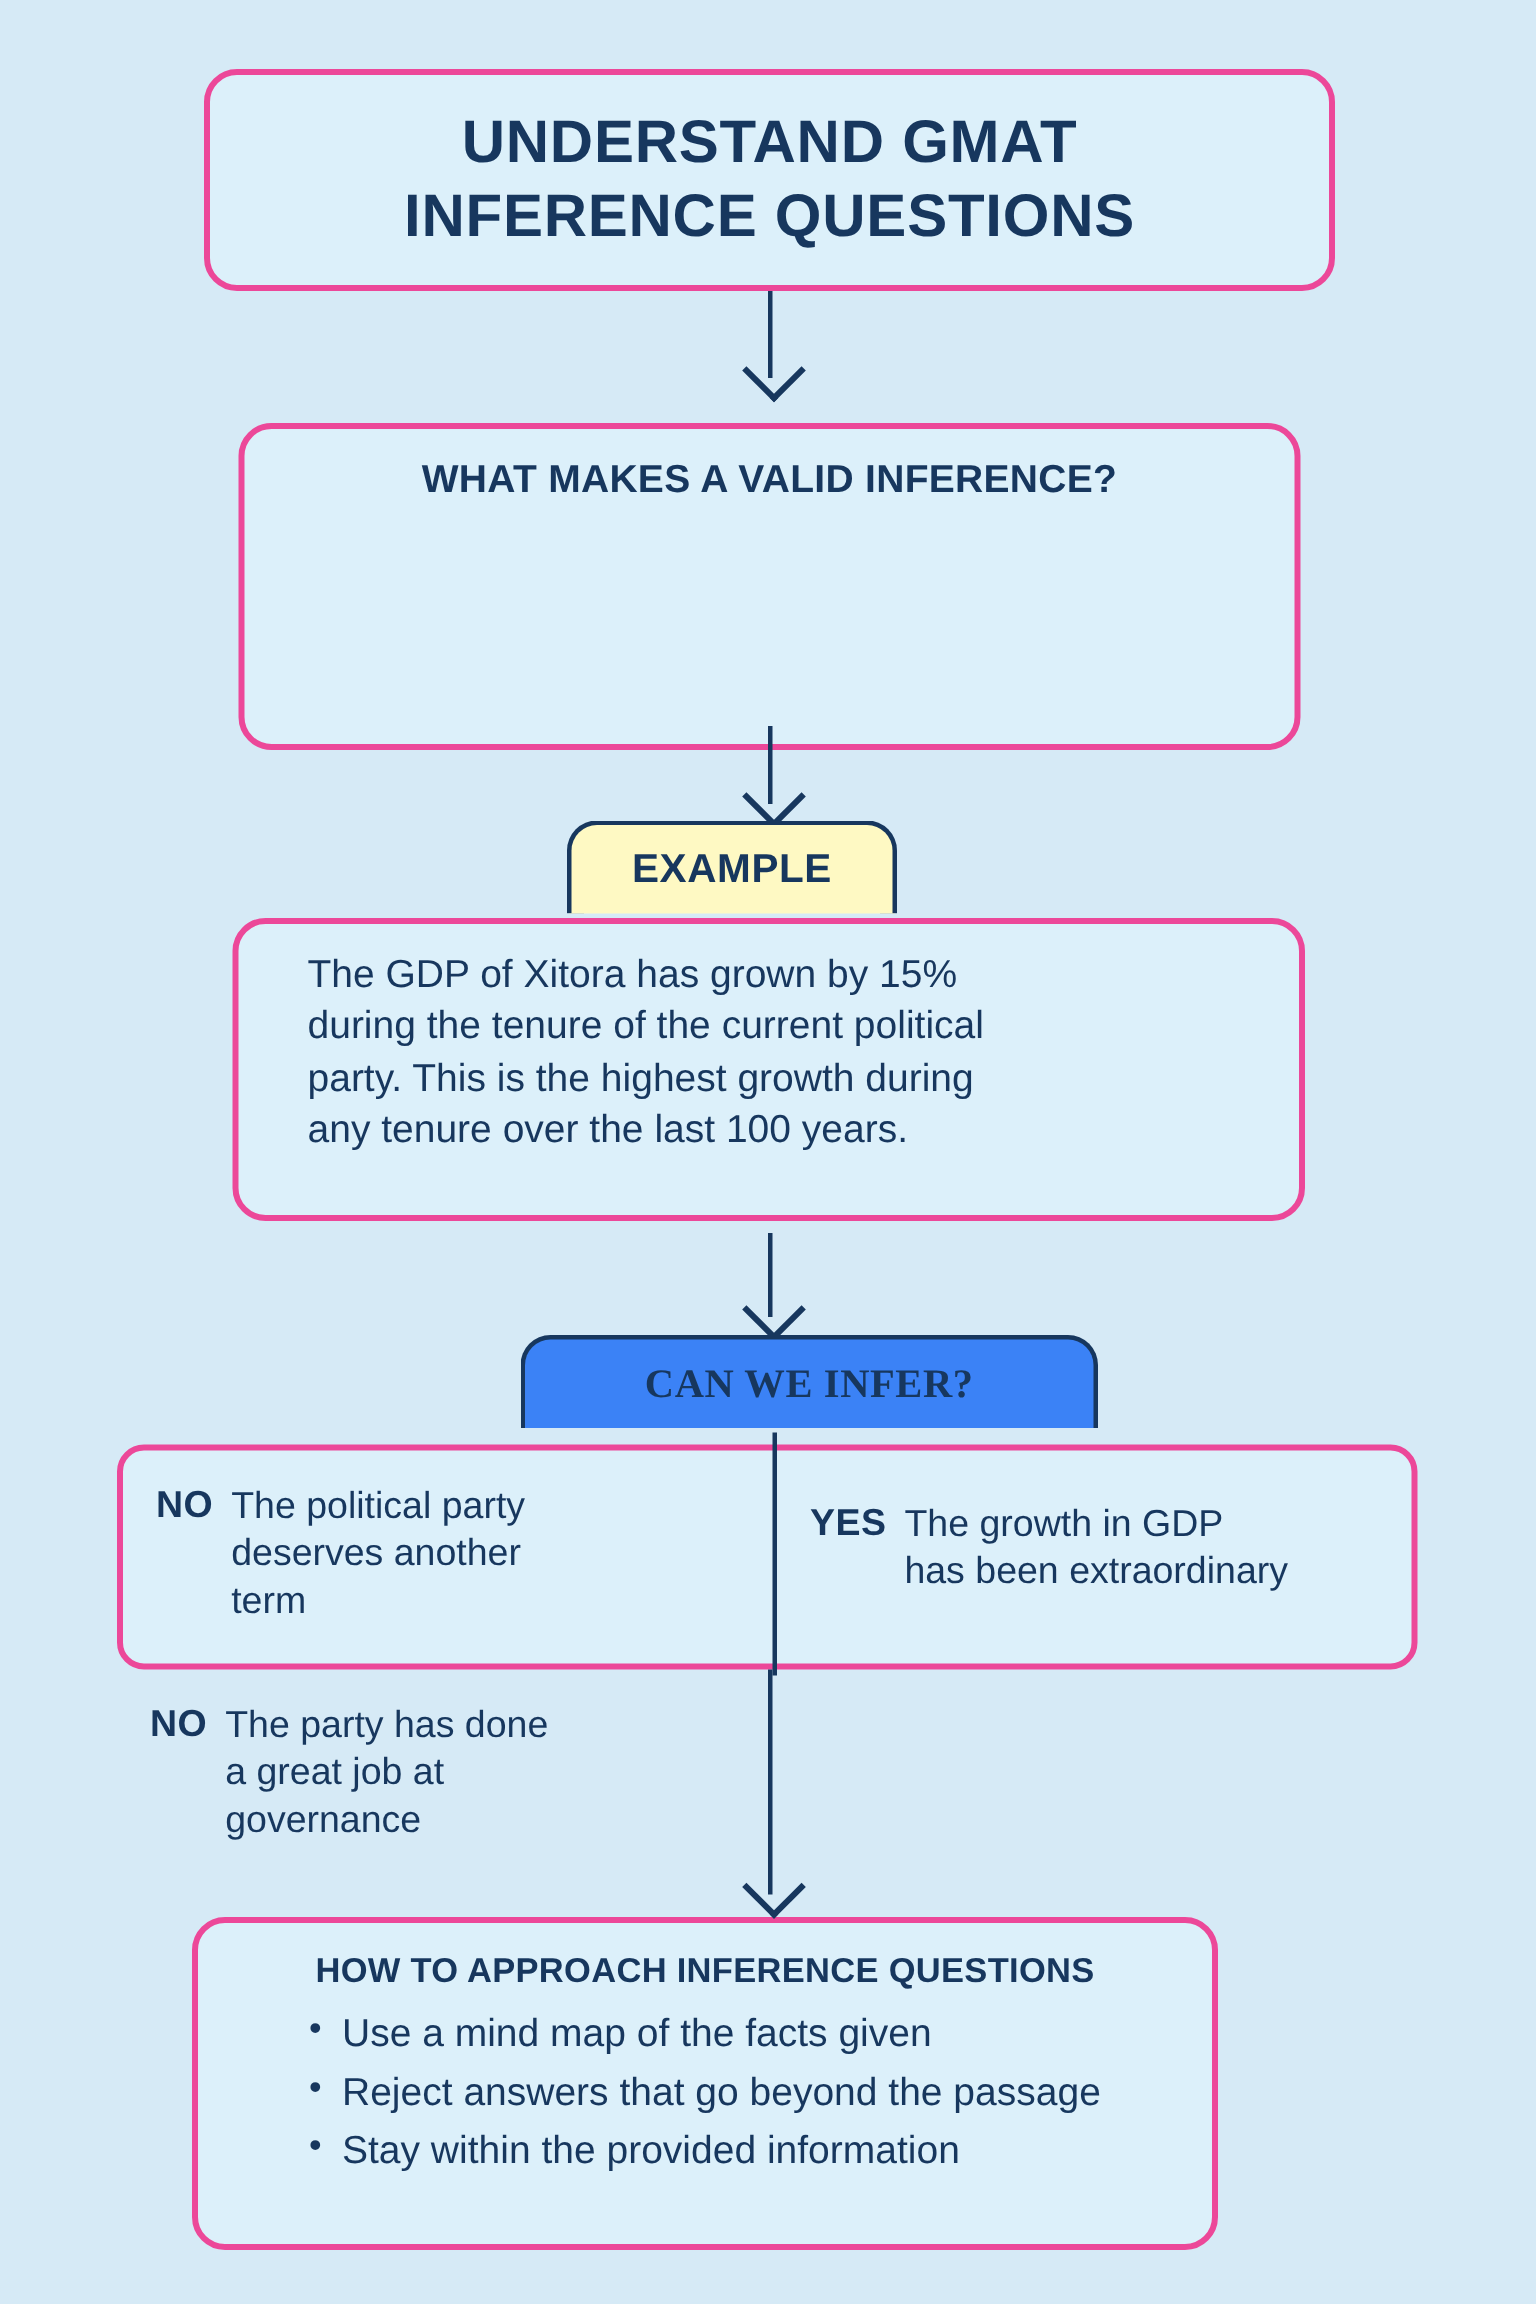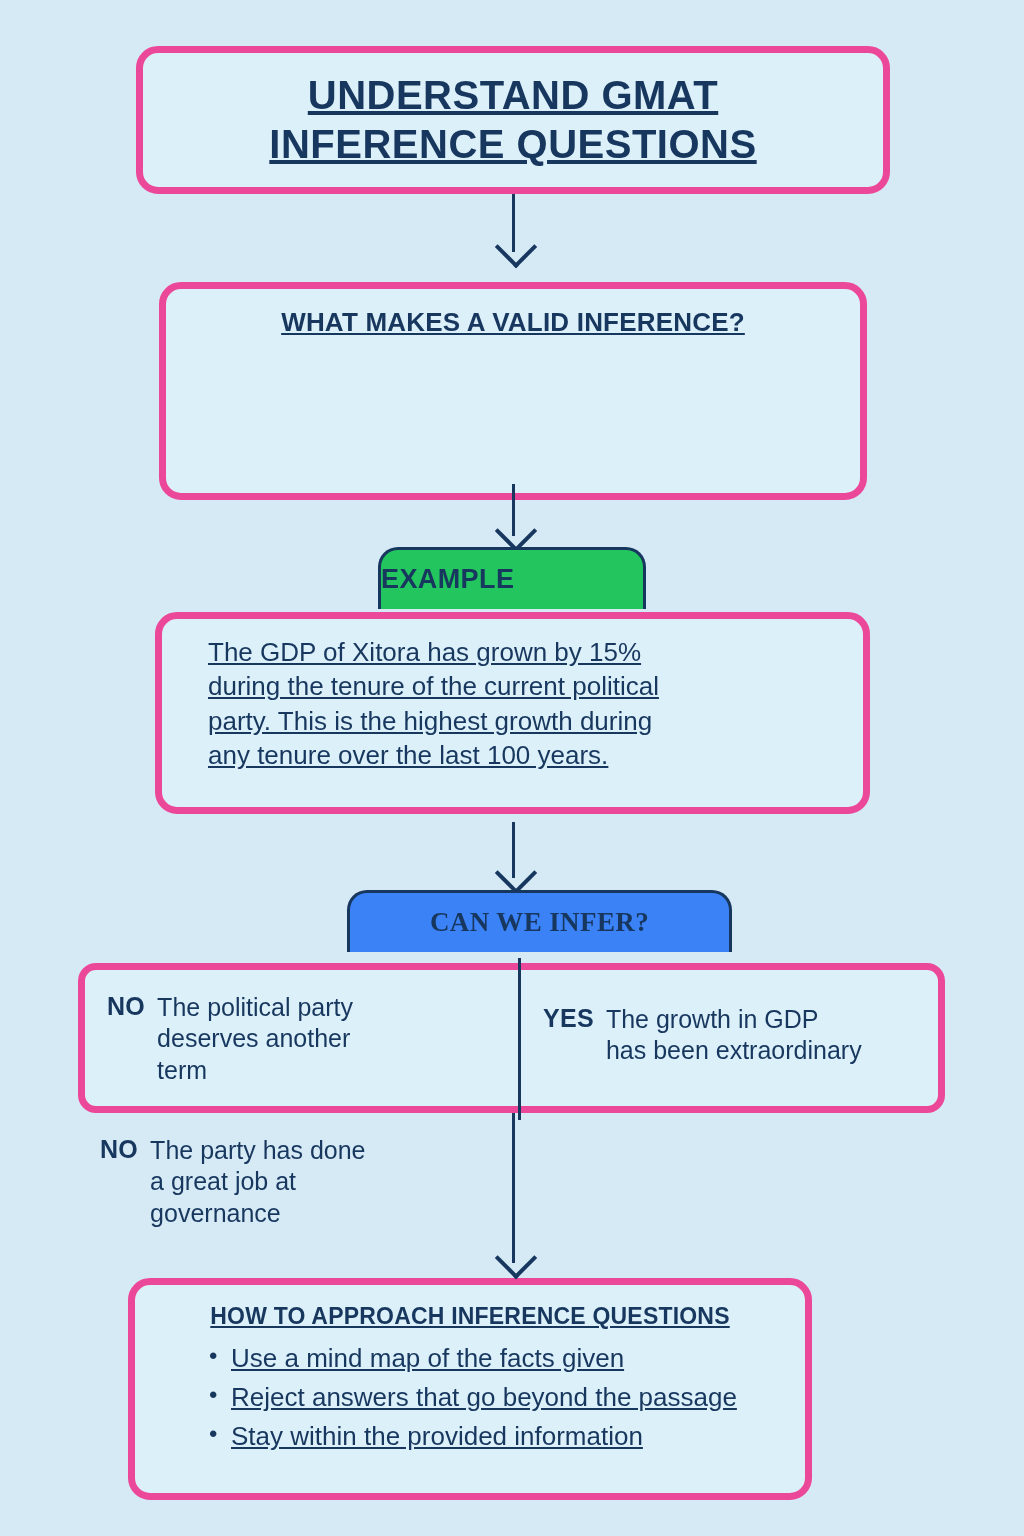--- a/index.html
+++ b/index.html
@@ -19,23 +19,22 @@
   .stage {
     position: absolute;
     inset: 0;
   }
 
   
   .box {
     position: absolute;
     box-sizing: border-box;
     background: #dcf0fa;
-    border: 7px solid #ec4899;
+    border: 4px solid #ec4899;
     border-radius: 22px;
-    text-decoration: underline;
   }
 
   
   #title-box {
     left: 136px;
     top: 46px;
     width: 754px;
     height: 148px;
     display: flex;
     align-items: center;
@@ -86,29 +85,30 @@
   }
   #valid-box .bullet-list {
     margin-left: 52px;
   }
 
   
   #example-tab {
     position: absolute;
     left: 378px;
     top: 547px;
-    width: 268px;
+    width: 220px;
     height: 62px;
     box-sizing: border-box;
-    background: #22c55e;
+    background: #fef9c3;
     border: 3px solid #17375e;
     border-bottom: none;
     border-radius: 20px 20px 0 0;
     display: flex;
     align-items: center;
+    justify-content: center;
     z-index: 3;
   }
   #example-tab-label {
     font-size: 27px;
     font-weight: bold;
     letter-spacing: 0.4px;
   }
 
   
   #example-box {

